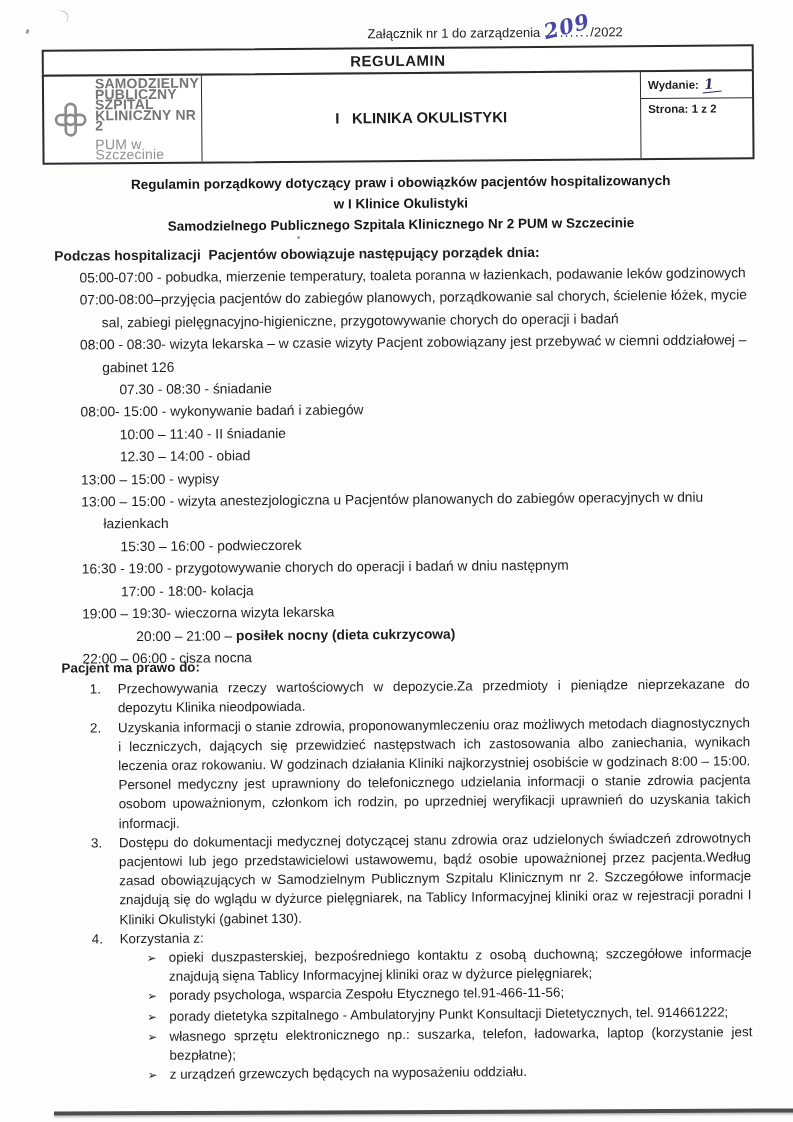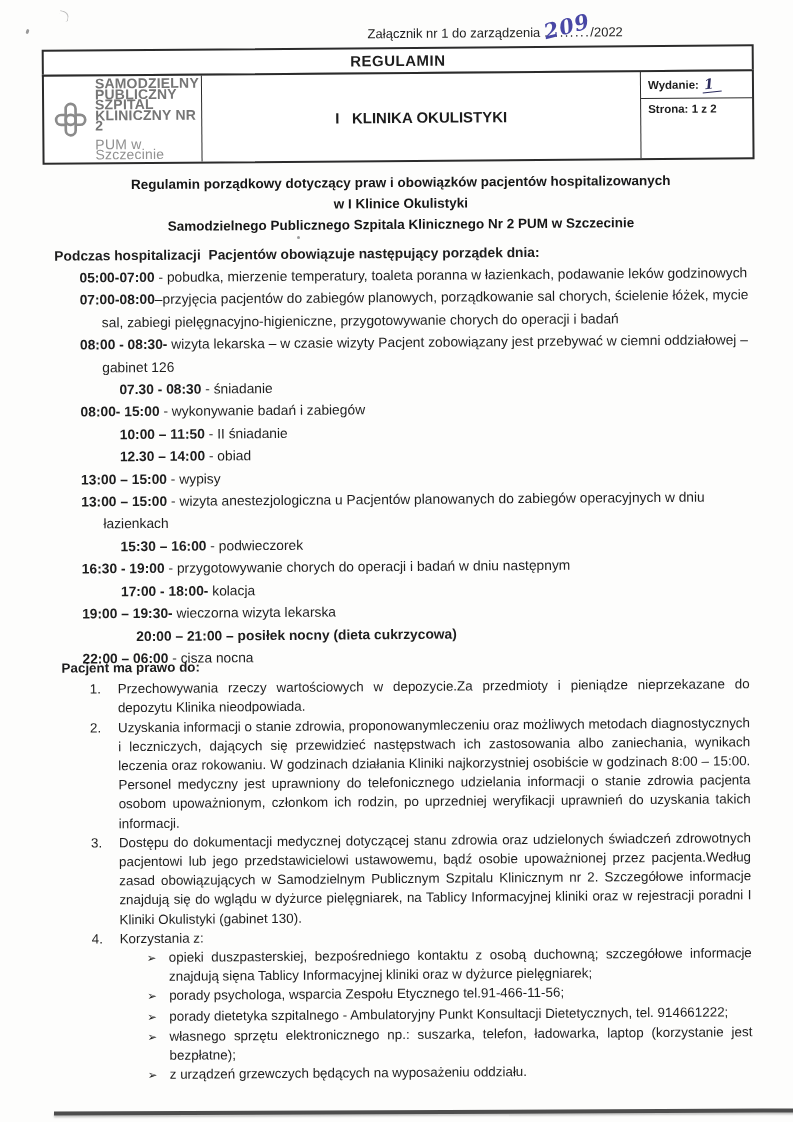--- a/index.html
+++ b/index.html
@@ -49,21 +49,21 @@
     border-bottom:1.6px solid #2c2c5e;padding:0 7px 0 2px;transform:rotate(-5deg);margin-left:3px;}
 
   
   .title-block{position:absolute;top:172px;left:56px;width:688px;text-align:center;
     font-weight:700;font-size:13.5px;line-height:21px;color:#161616;}
 
   
   .schedule{position:absolute;top:242px;left:40px;width:714px;font-size:13.8px;}
   .sch-heading{font-weight:700;padding-left:13px;line-height:23px;white-space:pre-wrap;}
   .sch-line{line-height:22.4px;}
-  .sch-line b{font-weight:700;}
+  .sch-line b{font-weight:400;}
   .i1{padding-left:38px;}
   .i2{padding-left:60px;}
   .i3{padding-left:77px;}
   .i4{padding-left:92px;}
   .bold-row{font-weight:700;}
 
   
   .rights{position:absolute;top:656px;left:57px;width:688px;font-size:13.4px;line-height:19.2px;}
   .r-heading{font-weight:700;margin-bottom:2px;}
   .ritem{display:flex;margin-left:28px;}
@@ -124,21 +124,21 @@
 
   <div class="schedule">
     <div class="sch-heading">Podczas hospitalizacji  Pacjentów obowiązuje następujący porządek dnia:</div>
     <div class="sch-line i1"><b>05:00-07:00</b><span> - pobudka, mierzenie temperatury, toaleta poranna w łazienkach, podawanie leków godzinowych</span></div>
     <div class="sch-line i1"><b>07:00-08:00</b><span>–przyjęcia pacjentów do zabiegów planowych, porządkowanie sal chorych, ścielenie łóżek, mycie</span></div>
     <div class="sch-line i2"><b></b><span>sal, zabiegi pielęgnacyjno-higieniczne, przygotowywanie chorych do operacji i badań</span></div>
     <div class="sch-line i1"><b>08:00 - 08:30-</b><span> wizyta lekarska – w czasie wizyty Pacjent zobowiązany jest przebywać w ciemni oddziałowej –</span></div>
     <div class="sch-line i2"><b></b><span>gabinet 126</span></div>
     <div class="sch-line i3"><b>07.30 - 08:30</b><span> - śniadanie</span></div>
     <div class="sch-line i1"><b>08:00- 15:00</b><span> - wykonywanie badań i zabiegów</span></div>
-    <div class="sch-line i3"><b>10:00 – 11:50</b><span> - II śniadanie</span></div>
+    <div class="sch-line i3"><b>10:00 – 11:40</b><span> - II śniadanie</span></div>
     <div class="sch-line i3"><b>12.30 – 14:00</b><span> - obiad</span></div>
     <div class="sch-line i1"><b>13:00 – 15:00</b><span> - wypisy</span></div>
     <div class="sch-line i1"><b>13:00 – 15:00</b><span> - wizyta anestezjologiczna u Pacjentów planowanych do zabiegów operacyjnych w dniu</span></div>
     <div class="sch-line i2"><b></b><span>łazienkach</span></div>
     <div class="sch-line i3"><b>15:30 – 16:00</b><span> - podwieczorek</span></div>
     <div class="sch-line i1"><b>16:30 - 19:00</b><span> - przygotowywanie chorych do operacji i badań w dniu następnym</span></div>
     <div class="sch-line i3"><b>17:00 - 18:00-</b><span> kolacja</span></div>
     <div class="sch-line i1"><b>19:00 – 19:30-</b><span> wieczorna wizyta lekarska</span></div>
     <div class="sch-line i4 bold-row"><b>20:00 – 21:00 –</b><span> posiłek nocny (dieta cukrzycowa)</span></div>
     <div class="sch-line i1"><b>22:00 – 06:00</b><span> - cisza nocna</span></div>

